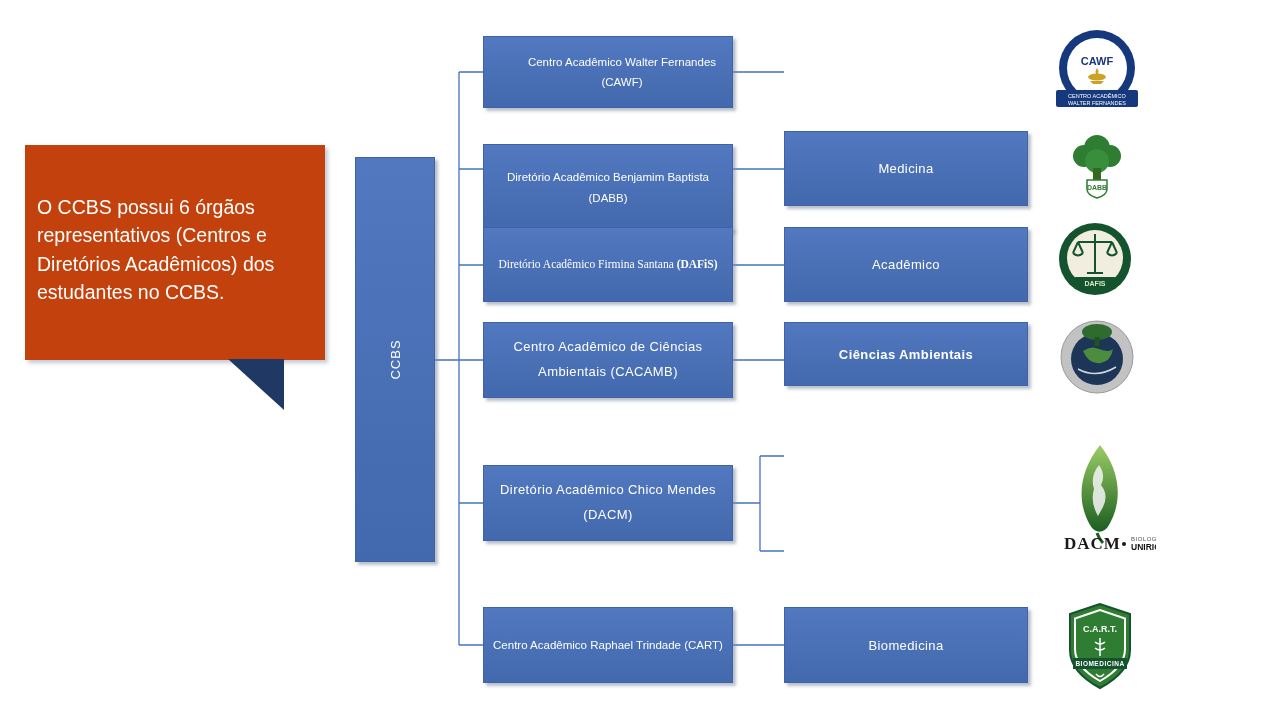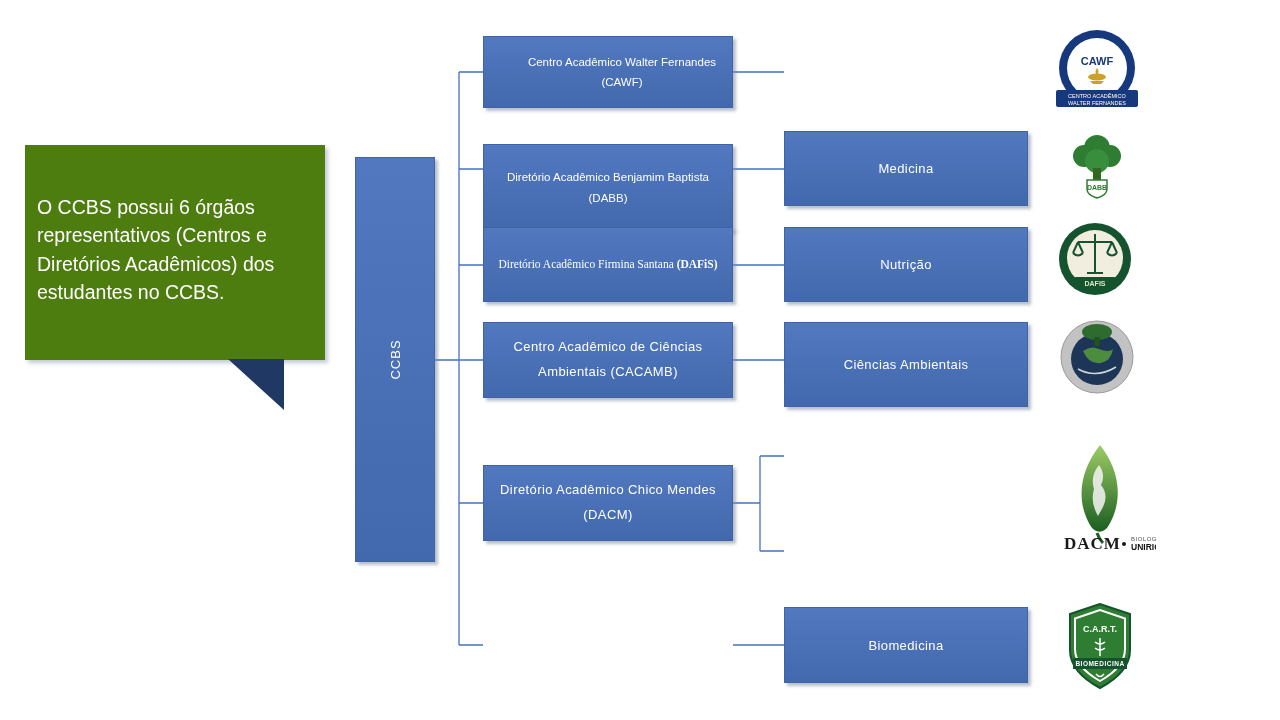--- a/index.html
+++ b/index.html
@@ -19,21 +19,21 @@
   }
   .org    { left:483px; width:250px; font-size:11.5px; line-height:1.75; }
   .org.lg { font-size:13px; letter-spacing:.4px; line-height:1.9; }
   .course { left:784px; width:244px; font-size:13px; letter-spacing:.4px; }
 
   .root-node { left:355px; top:157px; width:80px; height:405px; }
   .root-label { transform:rotate(-90deg); font-size:13px; letter-spacing:1px; white-space:nowrap; }
 
   .callout {
     position:absolute; left:25px; top:145px; width:300px; height:215px;
-    background:#4d7c0f; color:#ffffff; font-size:19.5px; line-height:1.46;
+    background:#c2410c; color:#ffffff; font-size:19.5px; line-height:1.46;
     padding:48px 16px 10px 12px;
     box-shadow:3px 3px 4px rgba(125,138,160,.45);
   }
   .callout-tail {
     position:absolute; left:228px; top:359px; width:56px; height:51px;
     background:#1f3864;
     clip-path:polygon(0 0, 100% 0, 100% 100%);
   }
 
   .logo { position:absolute; }
@@ -69,28 +69,31 @@
   </div>
   <div class="node org" style="top:227px;height:75px;font-family:Liberation Serif, serif;">
     <span><span>Diretório Acadêmico Firmina Santana </span><b>(DAFiS)</b></span>
   </div>
   <div class="node org lg" style="top:322px;height:76px;">
     <span>Centro Acadêmico de Ciências Ambientais (CACAMB)</span>
   </div>
   <div class="node org lg" style="top:465px;height:76px;">
     <span>Diretório Acadêmico Chico Mendes (DACM)</span>
   </div>
+  <div class="node org" style="top:607px;height:76px;">
+    <span>Centro Acadêmico Raphael Trindade (CART)</span>
+  </div>
 
   <div class="node course" style="top:131px;height:75px;">
     <span>Medicina</span>
   </div>
   <div class="node course" style="top:227px;height:75px;">
-    <span>Nutrição</span>
+    <span>Acadêmico</span>
   </div>
-  <div class="node course" style="top:322px;height:85px;">
+  <div class="node course" style="top:322px;height:64px;font-weight:bold;">
     <span>Ciências Ambientais</span>
   </div>
   <div class="node course" style="top:607px;height:76px;">
     <span>Biomedicina</span>
   </div>
 
   <svg class="logo" style="left:1052px;top:28px;" width="90" height="86" viewBox="0 0 90 86">
     <circle cx="45" cy="40" r="38" fill="#16387c"></circle>
     <circle cx="45" cy="40" r="30" fill="#ffffff"></circle>
     <text x="45" y="37" text-anchor="middle" font-size="11" font-weight="bold" fill="#16387c">CAWF</text>

